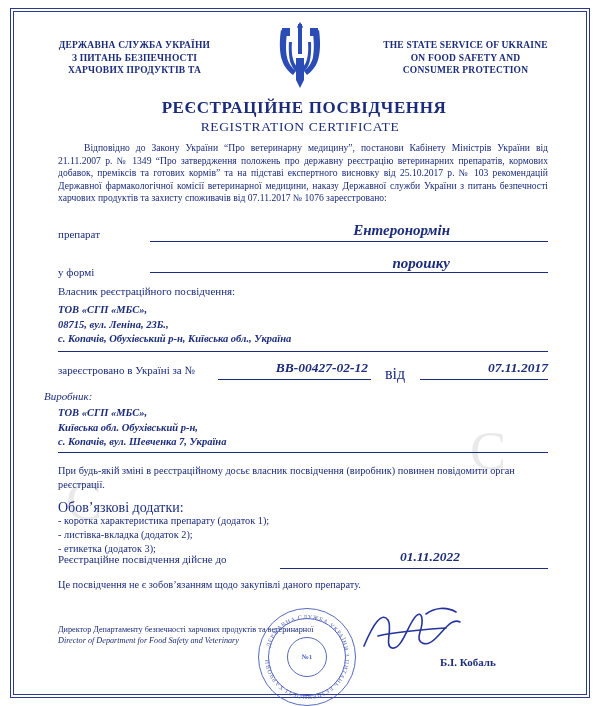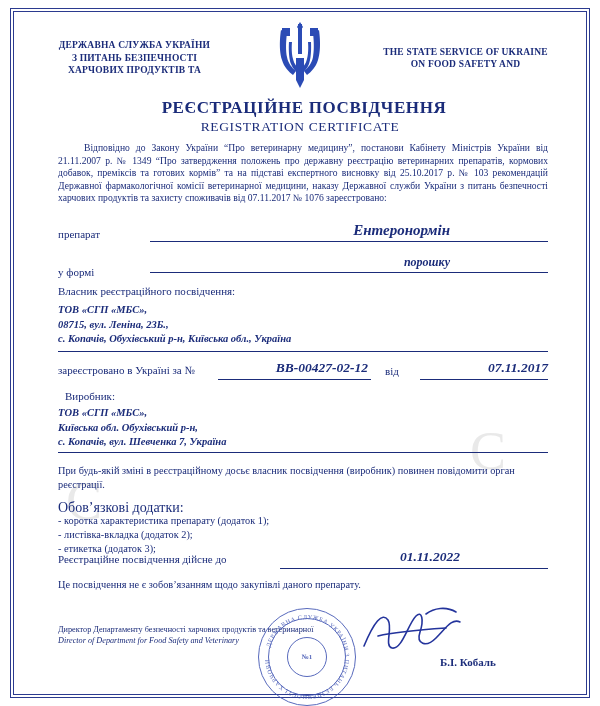--- a/index.html
+++ b/index.html
@@ -124,21 +124,21 @@
   #lbl-preparat { left: 58px; top: 228px; }
   #val-preparat {
     left: 150px; top: 222px; width: 300px;
     font-size: 15px;
   }
   #line-preparat { left: 150px; top: 241px; width: 398px; }
 
   #lbl-form { left: 58px; top: 266px; }
   #val-form {
     left: 150px; top: 255px; width: 300px;
-    font-size: 12px;
+    font-size: 15px;
   }
   #line-form { left: 150px; top: 272px; width: 398px; }
 
   #lbl-owner { left: 58px; top: 285px; }
   .owner-block {
     position: absolute;
     left: 58px; top: 303px;
     font-size: 10.5px;
     line-height: 14.6px;
     font-style: italic;
@@ -146,28 +146,28 @@
     color: #1b2c7a;
   }
   #line-owner { left: 58px; top: 351px; width: 490px; }
 
   #lbl-regnum { left: 58px; top: 364px; }
   #val-regnum {
     left: 218px; top: 360px; width: 150px;
     font-size: 13.5px;
   }
   #line-regnum { left: 218px; top: 379px; width: 153px; }
-  #lbl-vid { left: 385px; top: 365px; font-size: 11px;}
+  #lbl-vid { left: 385px; top: 365px; font-size: 16px;}
   #val-date-reg {
     left: 420px; top: 360px; width: 128px;
     font-size: 13.5px;
   }
   #line-date-reg { left: 420px; top: 379px; width: 128px; }
 
-  #lbl-maker { left: 65px; top: 390px; }
+  #lbl-maker { left: 44px; top: 390px; font-style: italic; }
   .maker-block {
     position: absolute;
     left: 58px; top: 406px;
     font-size: 10.5px;
     line-height: 14.6px;
     font-style: italic;
     font-weight: bold;
     color: #1b2c7a;
   }
   #line-maker { left: 58px; top: 452px; width: 490px; }
@@ -315,20 +315,21 @@
           <path d="M27 38 h8 v22 l-4 8 -4 -8 z"></path>
           <path d="M13 8 h8 v8 h-8 z"></path>
           <path d="M41 8 h8 v8 h-8 z"></path>
         </g>
       </svg>
     </div>
 
     <div class="hdr-right">
       <div>THE STATE SERVICE OF UKRAINE</div>
       <div>ON FOOD SAFETY AND</div>
+      <div>CONSUMER PROTECTION</div>
     </div>
   </div>
 
   <div class="title-ua">РЕЄСТРАЦІЙНЕ ПОСВІДЧЕННЯ</div>
   <div class="title-en">REGISTRATION CERTIFICATE</div>
 
   <div class="preamble"><span class="indent"></span><span>Відповідно до Закону України “Про ветеринарну медицину”, постанови Кабінету Міністрів України від 21.11.2007 р. № 1349 “Про затвердження положень про державну реєстрацію ветеринарних препаратів, кормових добавок, преміксів та готових кормів” та на підставі експертного висновку від 25.10.2017 р. № 103 рекомендацій Державної фармакологічної комісії ветеринарної медицини, наказу Державної служби України з питань безпечності харчових продуктів та захисту споживачів від 07.11.2017 № 1076 зареєстровано:</span></div>
 
   <div class="row label" id="lbl-preparat">препарат</div>
   <div class="value-centered" id="val-preparat">Ентеронормін</div>

